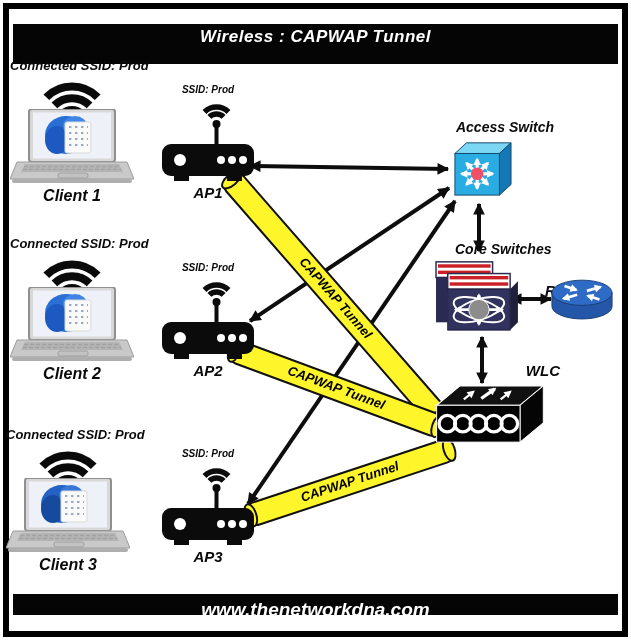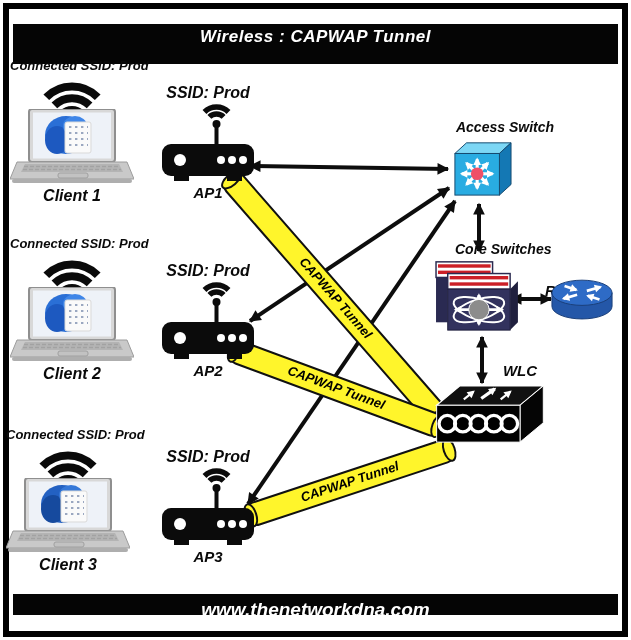--- a/index.html
+++ b/index.html
@@ -33,21 +33,21 @@
                      white-space:nowrap; }
   #tunnel1 { left:172px; top:285.5px; width:326px; transform:rotate(48.9deg); }
   #tunnel2 { left:222px; top:375.5px; width:228px; transform:rotate(20.3deg); }
   #tunnel3 { left:240px; top:469.5px; width:220px; transform:rotate(-18.3deg); }
 
   
   .group { position:absolute; z-index:3; }
   .lbl { position:absolute; white-space:nowrap; font-weight:bold; font-style:italic; color:#0a0a0a; }
   .connected-lbl { font-size:13px; }
   .client-name  { font-size:16px; }
-  .ssid-lbl     { font-size:16px; }
+  .ssid-lbl     { font-size:10px; }
   .ap-name      { font-size:15px; }
   .dev-lbl      { font-size:14px; }
 
   .client { width:124px; }
   .client .connected-lbl { left:0; right:0; top:0; text-align:center; }
   .client .wifi   { position:absolute; left:24px; top:13px; }
   .client .laptop { position:absolute; left:0;  top:51px; }
   .client .client-name { left:0; right:0; top:129px; text-align:center; }
   #client1 { left:10px; top:58px; }
   #client2 { left:10px; top:236px; }
@@ -60,21 +60,21 @@
   #ap1 { top:84px; }
   #ap2 { top:262px; }
   #ap3 { top:448px; }
 
   #access-switch-label { left:430px; top:119px; width:150px; text-align:center; z-index:3; }
   #access-switch-icon  { position:absolute; left:451px; top:138px; z-index:3; }
   #core-switches-label { left:455px; top:241px; width:165px; text-align:left; z-index:3; }
   #core-switch-icon    { position:absolute; left:434px; top:256px; z-index:3; }
   #router-label        { left:545px; top:259px; width:80px;  text-align:left; z-index:3;margin-top:23px; }
   #router-icon         { position:absolute; left:550px; top:279px; z-index:3; }
-  #wlc-label           { left:480px; top:362px; width:80px;  text-align:center; z-index:3; }
+  #wlc-label           { left:480px; top:362px; width:80px;  text-align:right; z-index:3; }
   #wlc-icon            { position:absolute; left:434px; top:382px; z-index:4; }
 </style>
 </head>
 <body>
 
 <div class="frame"></div>
 
 <div class="bar title-bar">
   <span>Wireless : CAPWAP Tunnel</span>
 </div>

